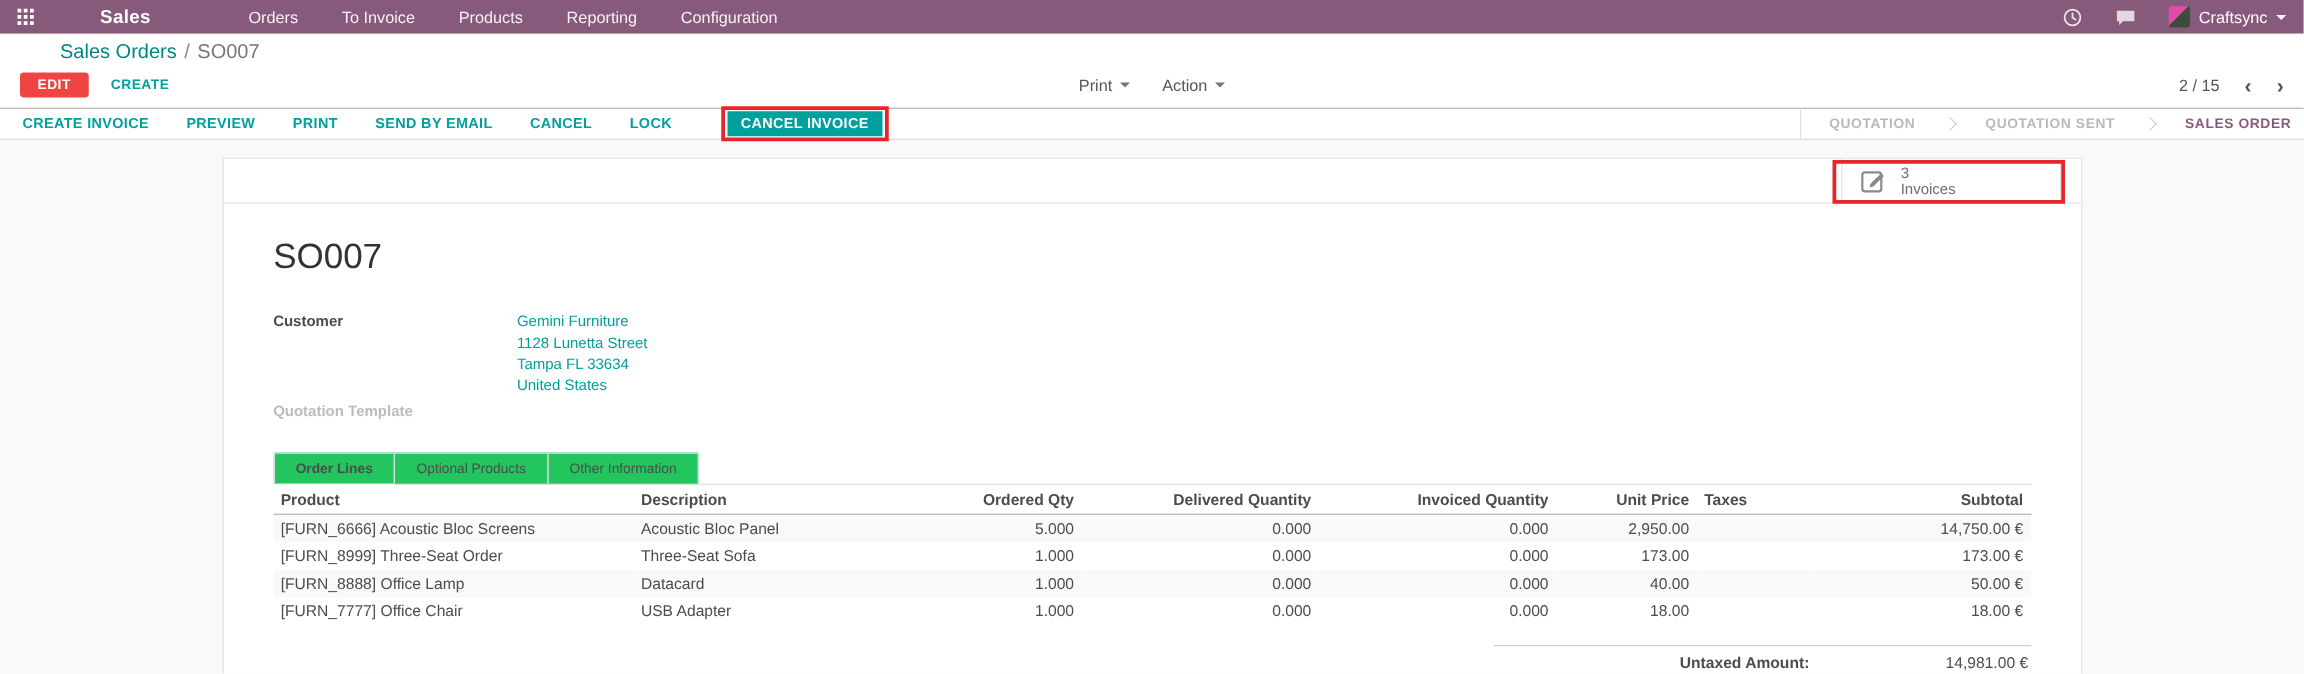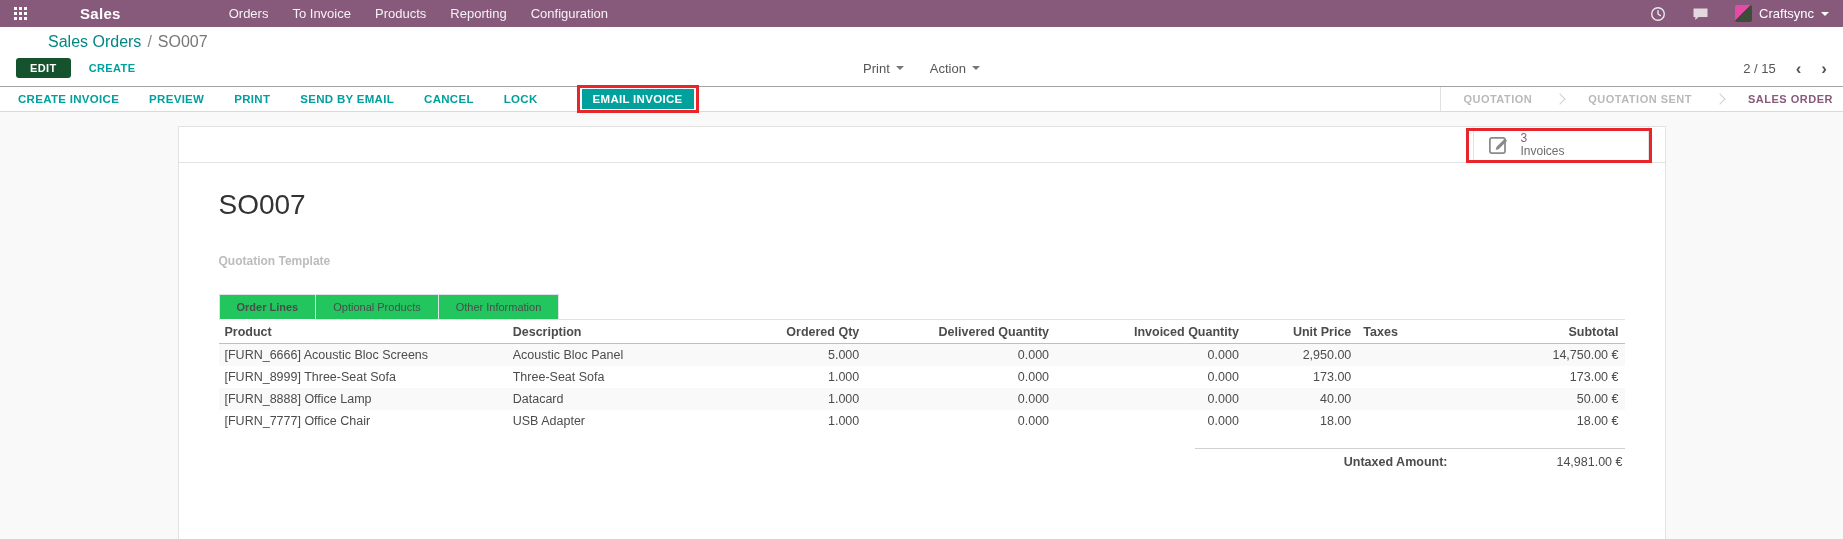--- a/index.html
+++ b/index.html
@@ -10,38 +10,38 @@
   }
 
   
   .navbar {
     height:27px; background:#875A7B; color:#fff;
     display:flex; align-items:center; padding:0 14px;
   }
   .apps-icon { width:14px; height:14px; display:grid; grid-template-columns:repeat(3,3px); grid-template-rows:repeat(3,3px); gap:2px; cursor:pointer; }
   .apps-icon span { background:#fff; width:3px; height:3px; }
   .brand { font-size:15px; font-weight:bold; margin:0 0 0 52px; letter-spacing:.3px; }
-  .nav-menus { display:flex; gap:24px; margin-left:108px; font-size:13px; }
+  .nav-menus { display:flex; gap:35px; margin-left:78px; font-size:13px; }
   .nav-menus .menu-item { color:rgba(255,255,255,.92); cursor:pointer; }
   .nav-right { margin-left:auto; display:flex; align-items:flex-end; gap:26px; }
   .nav-right svg { display:block; opacity:.85; }
   .user-menu { display:flex; align-items:center; gap:7px; cursor:pointer; }
   .avatar { width:17px; height:17px; border-radius:2px; background:linear-gradient(135deg,#e24ca6 0 45%,#3e4d3a 45% 100%); }
   .user-name { font-size:13px; color:#fff; }
   .caret-down { width:0; height:0; border-left:4px solid transparent; border-right:4px solid transparent; border-top:4px solid #fff; }
 
   
   .breadcrumb-row { padding:6px 16px 2px; font-size:16px; background:#fff; }
   .breadcrumb-link { color:#008784; cursor:pointer;margin-left:32px; }
   .breadcrumb-sep { color:#888; margin:0 6px; }
   .breadcrumb-current { color:#777; }
 
   
   .control-row { position:relative; display:flex; align-items:center; padding:5px 16px 8px; background:#fff; }
-  .btn-edit { background:#14532d; color:#fff; border:none; font-size:11px; font-weight:bold; letter-spacing:.4px; padding:4px 14px; border-radius:3px; cursor:pointer; font-family:inherit; }
+  .btn-edit { background:#ef4444; color:#fff; border:none; font-size:11px; font-weight:bold; letter-spacing:.4px; padding:4px 14px; border-radius:3px; cursor:pointer; font-family:inherit; }
   .btn-create { background:none; border:none; color:#00A09D; font-size:11px; font-weight:bold; letter-spacing:.4px; margin-left:18px; cursor:pointer; font-family:inherit; }
   .center-actions { position:absolute; left:0; right:0; display:flex; justify-content:center; gap:26px; pointer-events:none; }
   .dropdown-btn { pointer-events:auto; display:flex; align-items:center; gap:6px; font-size:13px; color:#555; cursor:pointer; }
   .caret-gray { width:0; height:0; border-left:4px solid transparent; border-right:4px solid transparent; border-top:4px solid #777; }
   .pager { margin-left:auto; display:flex; align-items:center; gap:20px; z-index:1; }
   .pager-value { font-size:13px; color:#555; }
   .pager-arrow { font-size:17px; font-weight:bold; color:#555; cursor:pointer; line-height:1; }
 
   
   .statusbar { height:26px; background:#fff; border-top:1px solid #a3a3a3; border-bottom:1px solid #d9d9d9; display:flex; align-items:center; }
@@ -172,21 +172,21 @@
 
 <div class="statusbar">
   <div class="status-buttons">
     <button class="sb-btn">CREATE INVOICE</button>
     <button class="sb-btn">PREVIEW</button>
     <button class="sb-btn">PRINT</button>
     <button class="sb-btn">SEND BY EMAIL</button>
     <button class="sb-btn">CANCEL</button>
     <button class="sb-btn">LOCK</button>
     <span class="highlight-wrap">
-      <button class="sb-btn-primary">EMAIL INVOICE</button>
+      <button class="sb-btn-primary">CANCEL INVOICE</button>
       <span class="annotation-box annotation-cancel"></span>
     </span>
   </div>
   <div class="statusbar-states">
     <span class="state-divider"></span>
     <span class="state-step">QUOTATION</span>
     <span class="state-chevron"></span>
     <span class="state-step">QUOTATION SENT</span>
     <span class="state-chevron"></span>
     <span class="state-step active">SALES ORDER</span>
@@ -208,20 +208,29 @@
         </span>
         <span class="annotation-box annotation-smart"></span>
       </div>
     </div>
 
     <div class="sheet-body">
       <h1 class="sheet-title">SO007</h1>
 
       <div class="field-groups">
         <div class="fg-left">
+          <div class="field-row">
+            <span class="field-label">Customer</span>
+            <span class="field-value addr">
+              <span>Gemini Furniture</span>
+              <span>1128 Lunetta Street</span>
+              <span>Tampa FL 33634</span>
+              <span>United States</span>
+            </span>
+          </div>
           <div class="field-row tmpl-row">
             <span class="field-label muted">Quotation Template</span>
             <span class="field-value"></span>
           </div>
         </div>
       </div>
 
       <div class="tabs">
         <span class="tab active">Order Lines</span>
         <span class="tab">Optional Products</span>
@@ -256,21 +265,21 @@
             <td>[FURN_6666] Acoustic Bloc Screens</td>
             <td>Acoustic Bloc Panel</td>
             <td class="num">5.000</td>
             <td class="num">0.000</td>
             <td class="num">0.000</td>
             <td class="num">2,950.00</td>
             <td></td>
             <td class="num">14,750.00 €</td>
           </tr>
           <tr>
-            <td>[FURN_8999] Three-Seat Sofa</td>
+            <td>[FURN_8999] Three-Seat Order</td>
             <td>Three-Seat Sofa</td>
             <td class="num">1.000</td>
             <td class="num">0.000</td>
             <td class="num">0.000</td>
             <td class="num">173.00</td>
             <td></td>
             <td class="num">173.00 €</td>
           </tr>
           <tr>
             <td>[FURN_8888] Office Lamp</td>

